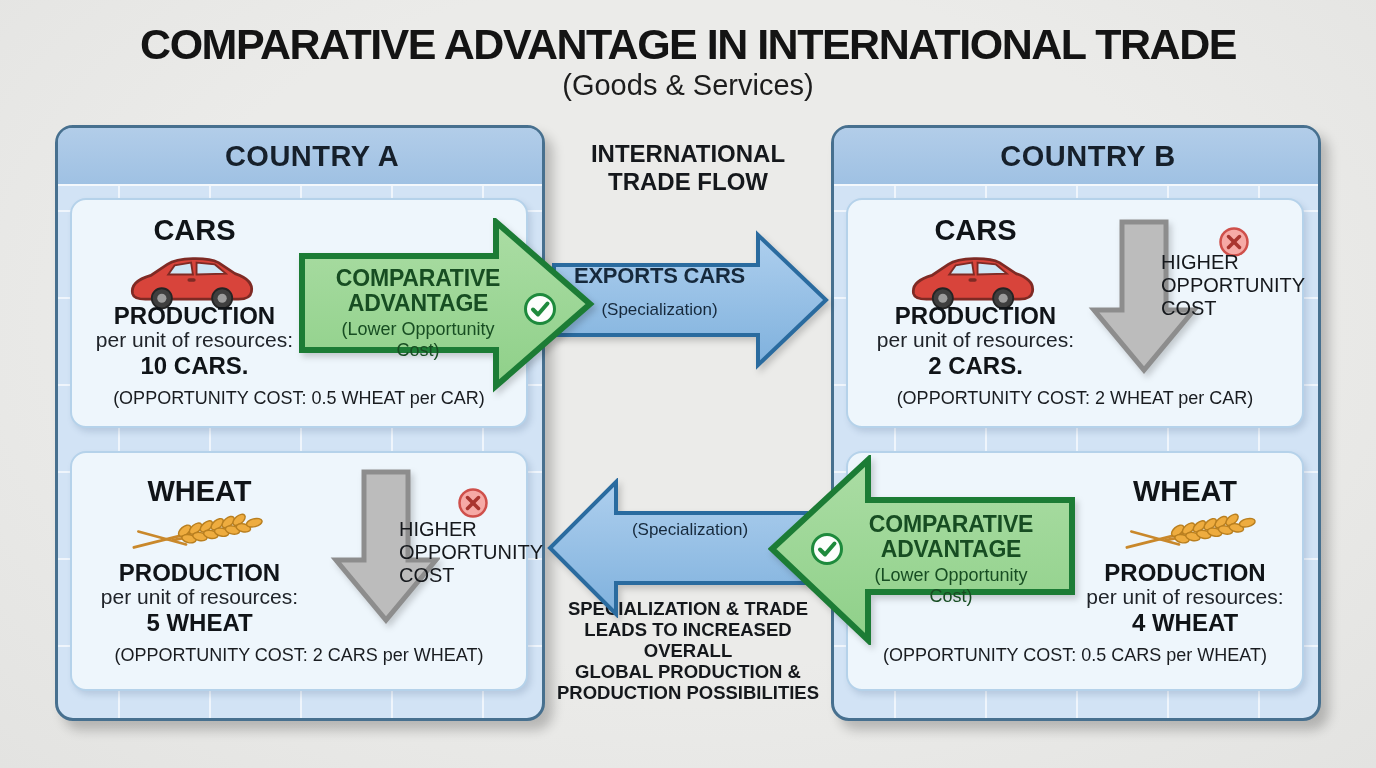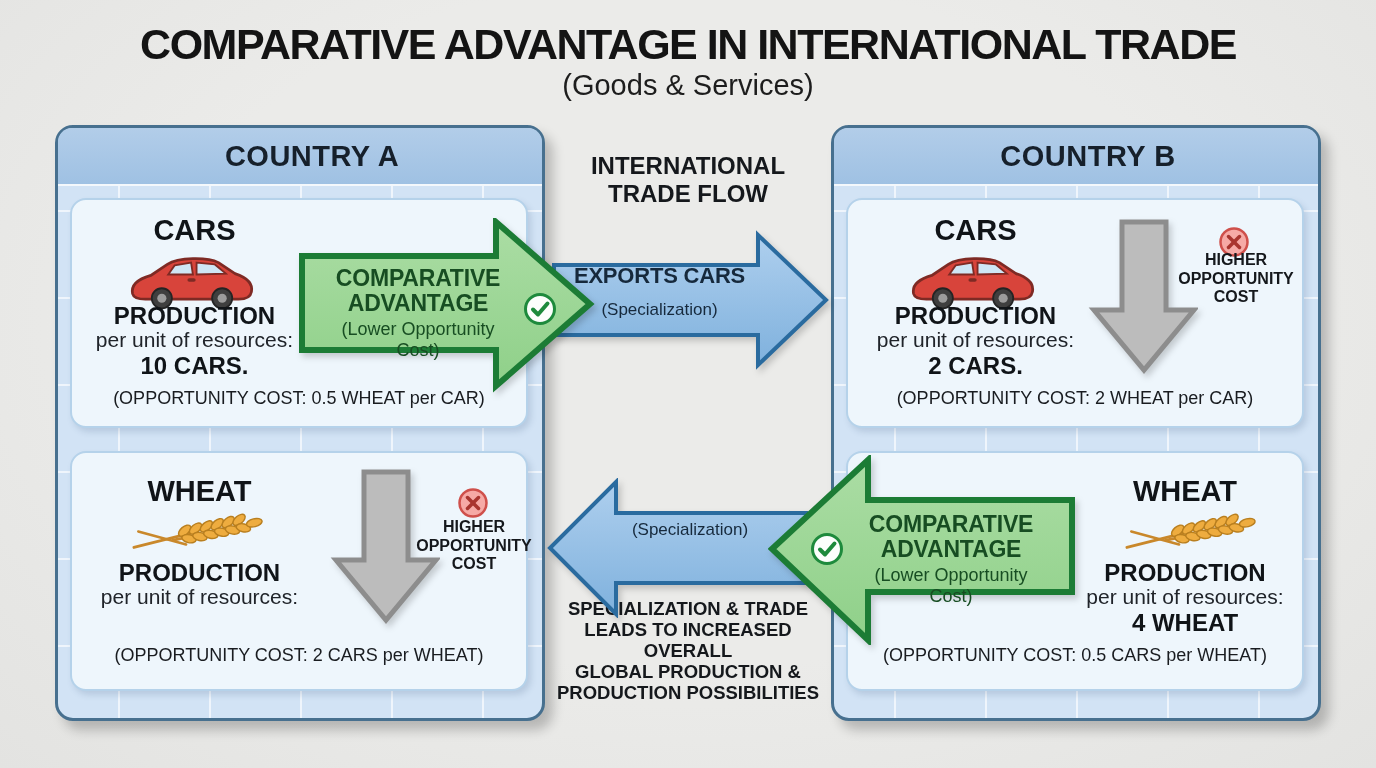--- a/index.html
+++ b/index.html
@@ -42,35 +42,35 @@
   }
   .card-cars  { top:70px;  height:230px; }
   .card-wheat { top:323px; height:240px; }
 
   .card-heading { position:absolute; font-size:29px; font-weight:700; color:#101418; text-align:center; }
   .prod    { position:absolute; font-size:24px; font-weight:700; text-align:center; color:#101418; }
   .perunit { position:absolute; font-size:21px; font-weight:400; text-align:center; color:#20242a; }
   .amount  { position:absolute; font-size:24px; font-weight:700; text-align:center; color:#101418; }
   .opp     { position:absolute; left:0; right:0; font-size:18px; font-weight:500; text-align:center; color:#191c20; }
 
-  .center-heading { left:568px; top:140px; width:240px; font-size:24px; font-weight:700; line-height:1.16; color:#15181c;margin-top:12px; }
+  .center-heading { left:568px; top:140px; width:240px; font-size:24px; font-weight:700; line-height:1.16; color:#15181c; }
   .center-note    { left:538px; top:598px; width:300px; font-size:18.5px; font-weight:700; line-height:1.14; color:#15181c; }
 
   .arrow-layer svg { display:block; }
   .shadowed { filter:drop-shadow(3px 4px 3px rgba(0,0,0,0.18)); }
 
   .garrow-text  { position:absolute; text-align:center; color:#174d22; }
   .garrow-title { font-size:23px; font-weight:700; line-height:1.08; letter-spacing:-0.2px; }
   .garrow-note  { font-size:18px; font-weight:500; margin-top:3px; }
 
   .barrow-text  { position:absolute; text-align:center; color:#16293c; }
   .barrow-label { font-size:22px; font-weight:700; letter-spacing:-0.2px; }
   .barrow-sub   { font-size:17px; font-weight:500; margin-top:11px; }
 
-  .hc-text { position:absolute; width:150px; text-align:center; font-size:16px; font-weight:700; line-height:1.16; color:#15181c; }
+  .hc-text { position:absolute; width:150px; font-size:20px; font-weight:400; line-height:1.16; color:#15181c; }
 
   .z1{z-index:1}.z3{z-index:3}.z4{z-index:4}.z5{z-index:5}.z6{z-index:6}
 </style>
 </head>
 <body>
 
 <div class="stage">
 
   <div class="abs ctr main-title">COMPARATIVE ADVANTAGE IN INTERNATIONAL TRADE</div>
   <div class="abs ctr sub-title">(Goods &amp; Services)</div>
@@ -118,20 +118,21 @@
             <ellipse cx="114" cy="46" rx="10" ry="5.5" transform="rotate(12 114 46)"></ellipse>
             <ellipse cx="129" cy="43" rx="10" ry="5.5" transform="rotate(12 129 43)"></ellipse>
             <ellipse cx="144" cy="40" rx="10" ry="5.5" transform="rotate(12 144 40)"></ellipse>
             <ellipse cx="159" cy="37" rx="10" ry="5.5" transform="rotate(12 159 37)"></ellipse>
             <ellipse cx="174" cy="30" rx="11" ry="5.5" transform="rotate(-14 174 30)"></ellipse>
           </g>
         </svg>
       </span>
       <div class="prod" style="left:0;width:255px;top:106px">PRODUCTION</div>
       <div class="perunit" style="left:0;width:255px;top:132px">per unit of resources:</div>
+      <div class="amount" style="left:0;width:255px;top:156px">5 WHEAT</div>
       <div class="opp" style="top:192px">(OPPORTUNITY COST: 2 CARS per WHEAT)</div>
     </div>
   </div>
 
   <div class="abs panel panel-b z1">
     <div class="panel-header">COUNTRY B</div>
     <div class="panel-grid"></div>
 
     <div class="card card-cars">
       <div class="card-heading" style="left:0;width:255px;top:14px">CARS</div>

